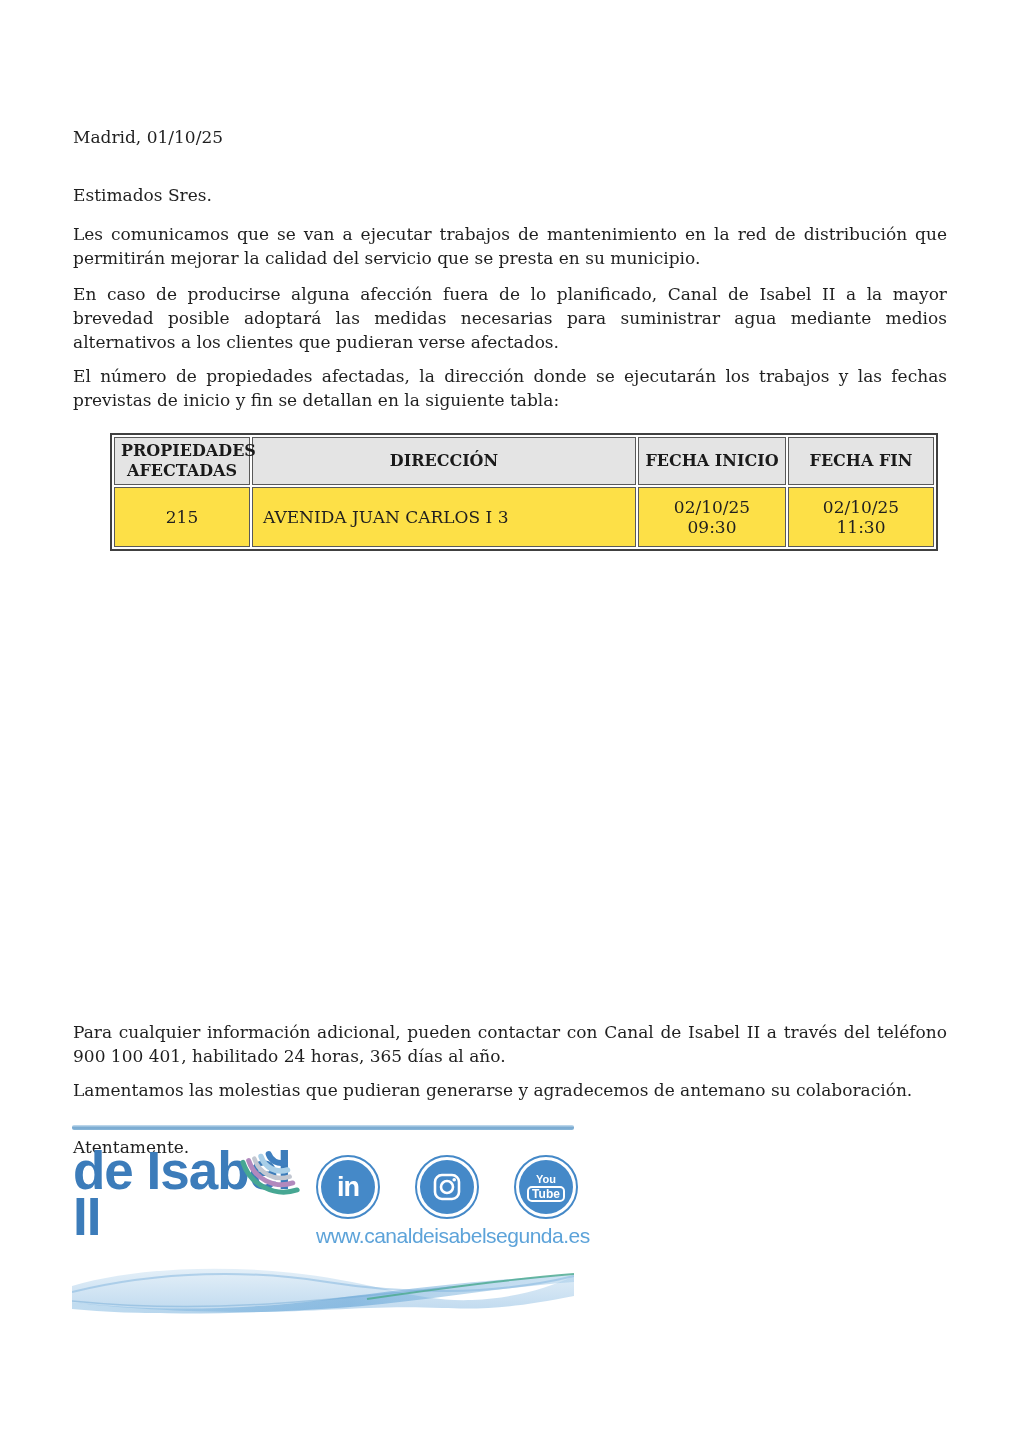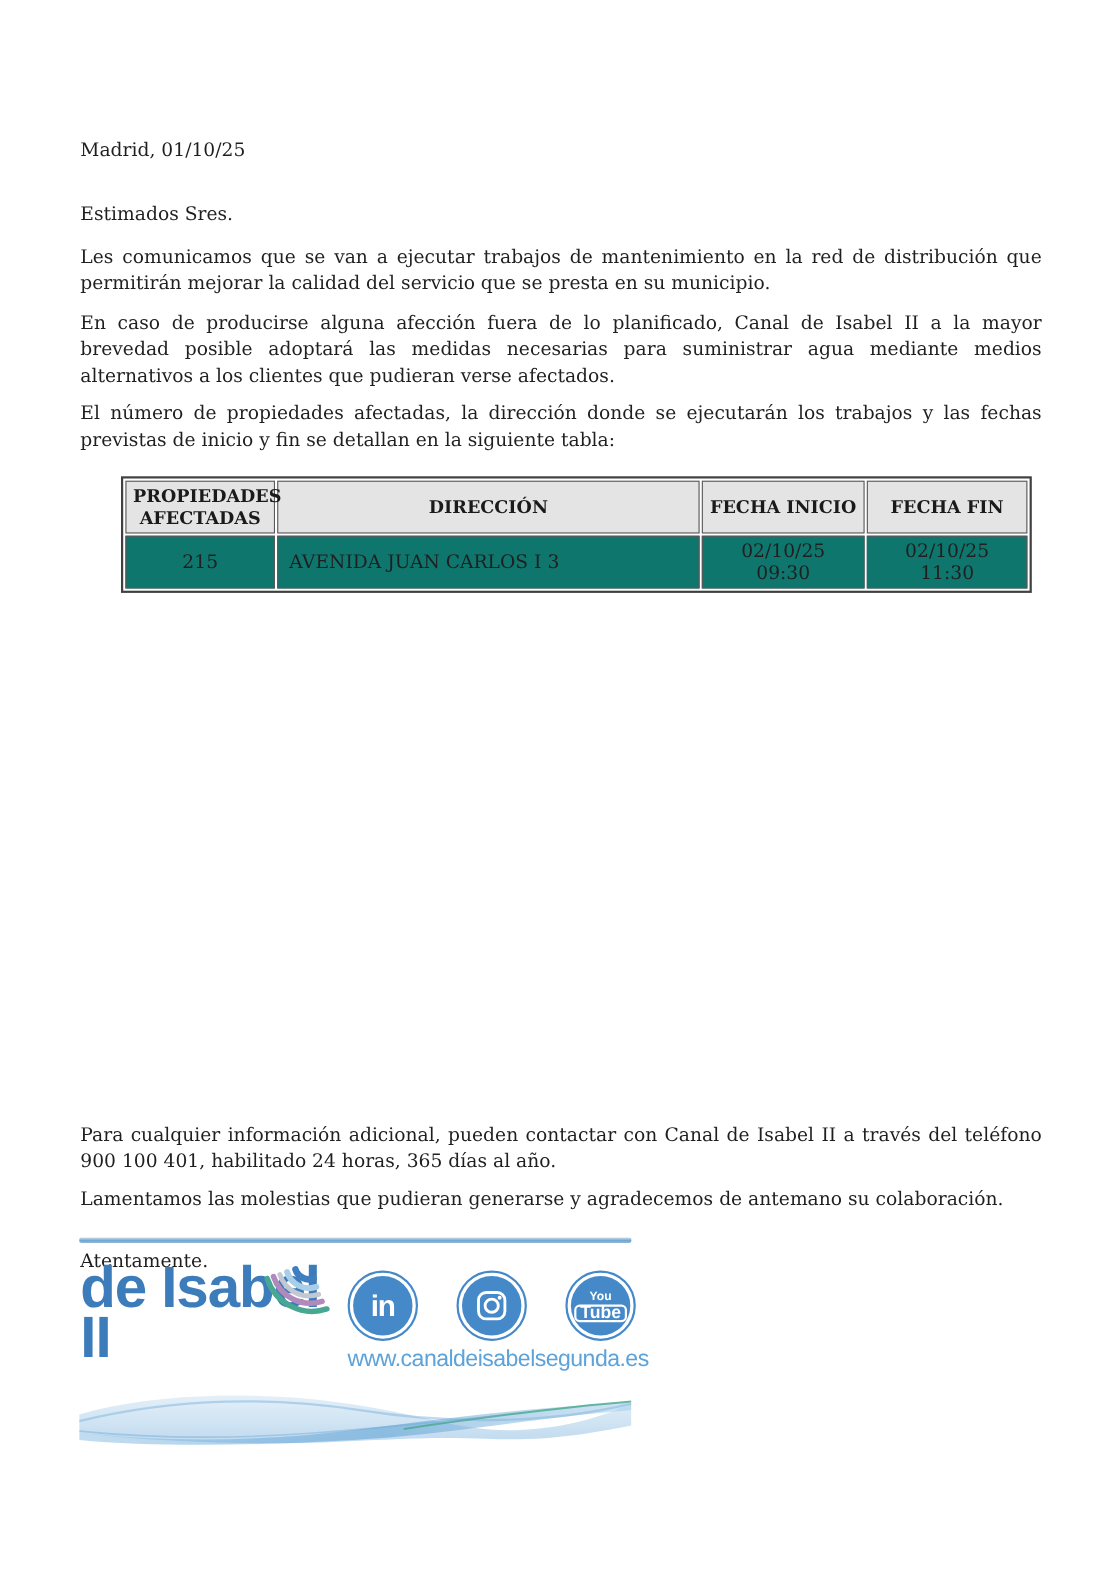--- a/index.html
+++ b/index.html
@@ -53,23 +53,23 @@
     background: #e4e4e4;
     font-weight: bold;
     font-size: 16px;
     line-height: 20px;
     height: 48px;
     padding: 3px 6px;
     color: #1a1a1a;
   }
   table.works td {
     font-size: 17px;
-    height: 48px;
+    height: 60px;
     padding: 3px 8px;
-    background: #0f766e;
+    background: #fde047;
   }
   table.works td.cell-direccion { text-align: left; padding-left: 10px; }
   col.c1 { width: 136px; }
   col.c2 { width: 384px; }
   col.c3 { width: 148px; }
   col.c4 { width: 146px; }
 
   
   .rule {
     left: 72px; top: 1125px;
@@ -102,21 +102,21 @@
     border-radius: 50%;
     background: #4589c8;
     display: flex; flex-direction: column;
     align-items: center; justify-content: center;
     color: #ffffff;
     font-family: "Liberation Sans", sans-serif;
   }
   .linkedin-glyph { font-size: 27px; font-weight: bold; line-height: 1; letter-spacing: -1px; }
   .yt-top { font-size: 11px; font-weight: bold; line-height: 12px; }
   .yt-tube {
-    font-size: 16px; font-weight: bold; line-height: 12px;
+    font-size: 12px; font-weight: bold; line-height: 12px;
     border: 2px solid #ffffff; border-radius: 5px;
     padding: 0 3px; margin-top: 1px;
   }
   .website {
     margin-top: 5px;
     text-align: left;
     font-family: "Liberation Sans", sans-serif;
     font-size: 21px;
     letter-spacing: -0.5px;
     color: #5da3d9;

